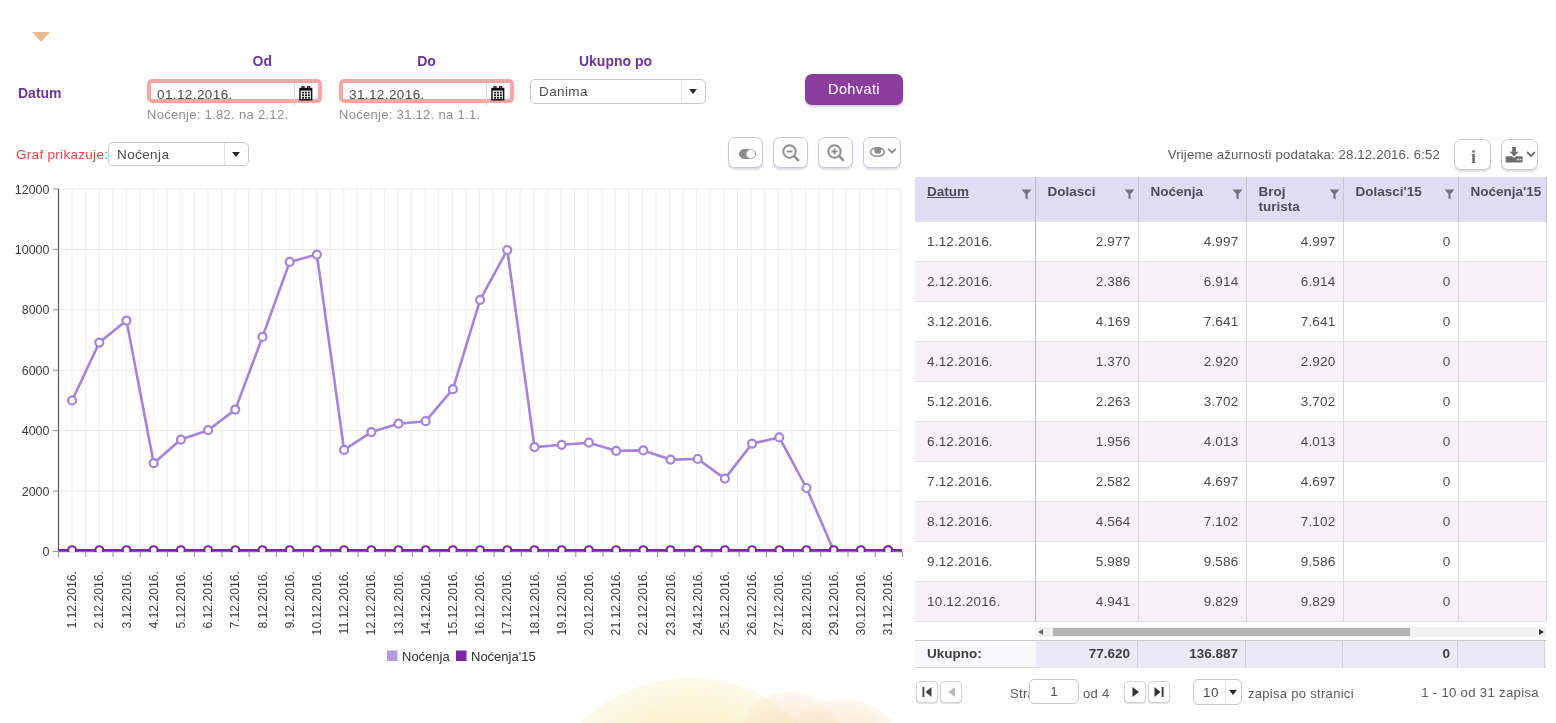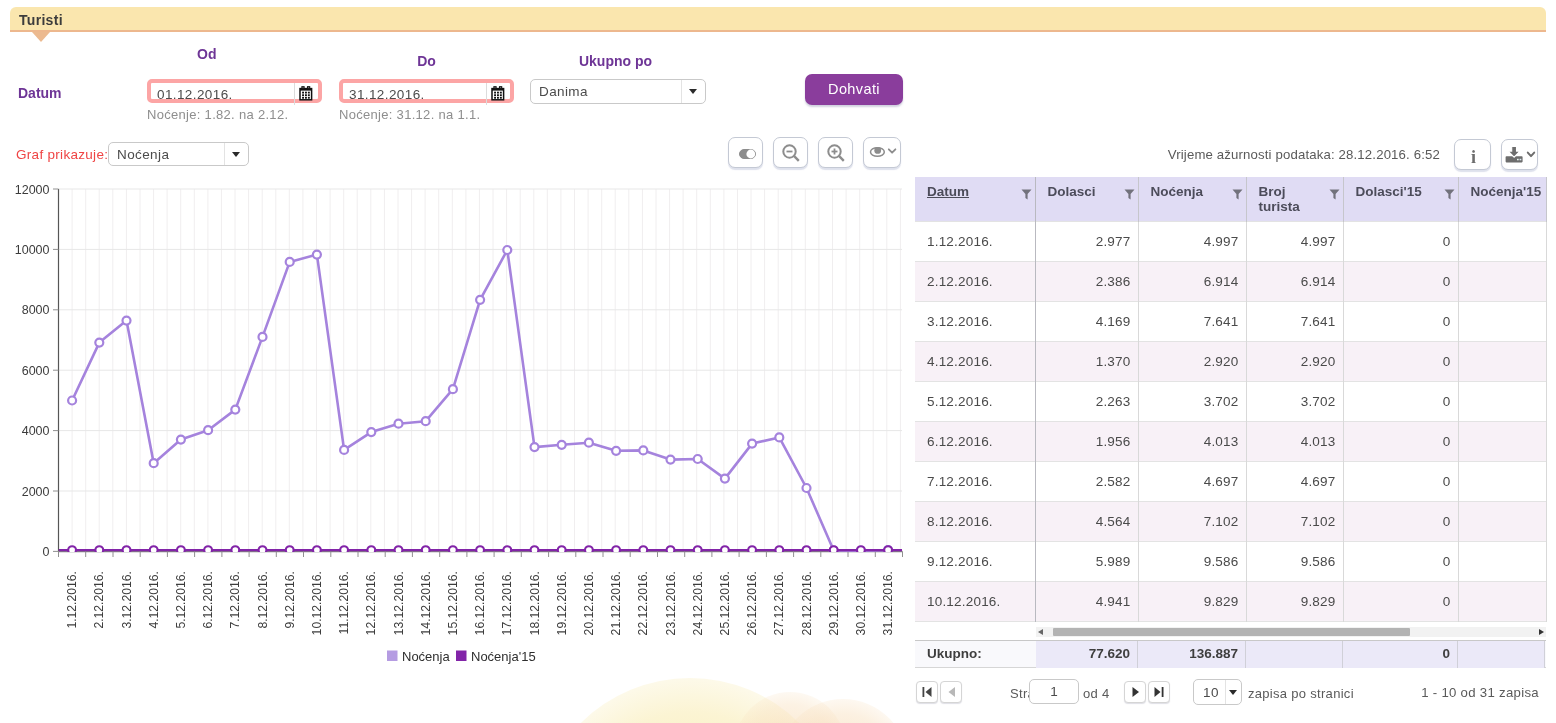--- a/index.html
+++ b/index.html
@@ -44,26 +44,23 @@
 .pgbtn { top:681px; width:22px; height:22px; background:#fff; border:1px solid #d5d5d5; border-radius:4px; box-shadow:0 1px 1px rgba(150,150,170,0.3); }
 .pgtext { color:#5a5a5a; font-size:13.5px; letter-spacing:0.3px; }
 </style>
 </head>
 <body>
 <div id="page">
 
   <div class="abs" style="left:535px;top:678px;width:310px;height:310px;border-radius:50%;background:radial-gradient(circle at 50% 50%, rgba(246,229,148,0.75) 0%, rgba(248,235,175,0.55) 55%, rgba(251,244,215,0.28) 78%, rgba(255,255,255,0) 95%);"></div>
   <div class="abs" style="left:734px;top:692px;width:112px;height:112px;border-radius:50%;background:radial-gradient(circle at 50% 50%, rgba(246,215,172,0.62) 0%, rgba(248,224,190,0.42) 55%, rgba(255,255,255,0) 85%);"></div>
   <div class="abs" style="left:778px;top:699px;width:130px;height:130px;border-radius:50%;background:radial-gradient(circle at 50% 50%, rgba(246,215,172,0.68) 0%, rgba(248,224,190,0.46) 55%, rgba(255,255,255,0) 85%);"></div>
-  <div class="abs tabbar">
-      <span>Turisti</span>
-    </div>
   <div class="abs tabarrow"></div>
 
-  <div class="abs plabel" style="left:197px;top:46px;width:75px;text-align:left;">Od</div>
+  <div class="abs plabel" style="left:197px;top:53px;width:75px;text-align:right;">Od</div>
   <div class="abs plabel" style="left:389px;top:53px;width:75px;text-align:center;">Do</div>
   <div class="abs plabel" style="left:568px;top:53px;width:95px;text-align:center;">Ukupno po</div>
   <div class="abs plabel" style="left:18px;top:85px;">Datum</div>
 
   <div class="abs inputbox" style="left:147px;top:79px;width:175px;">
     <span class="txt">01.12.2016.</span>
     <span class="calbtn">
         <svg width="14" height="15" viewBox="0 0 14 15">
           <rect x="1.0" y="2.6" width="11.6" height="11.2" fill="#fff" stroke="#111" stroke-width="1.5"></rect>
           <rect x="1.0" y="2.8" width="11.6" height="1.8" fill="#111"></rect>

